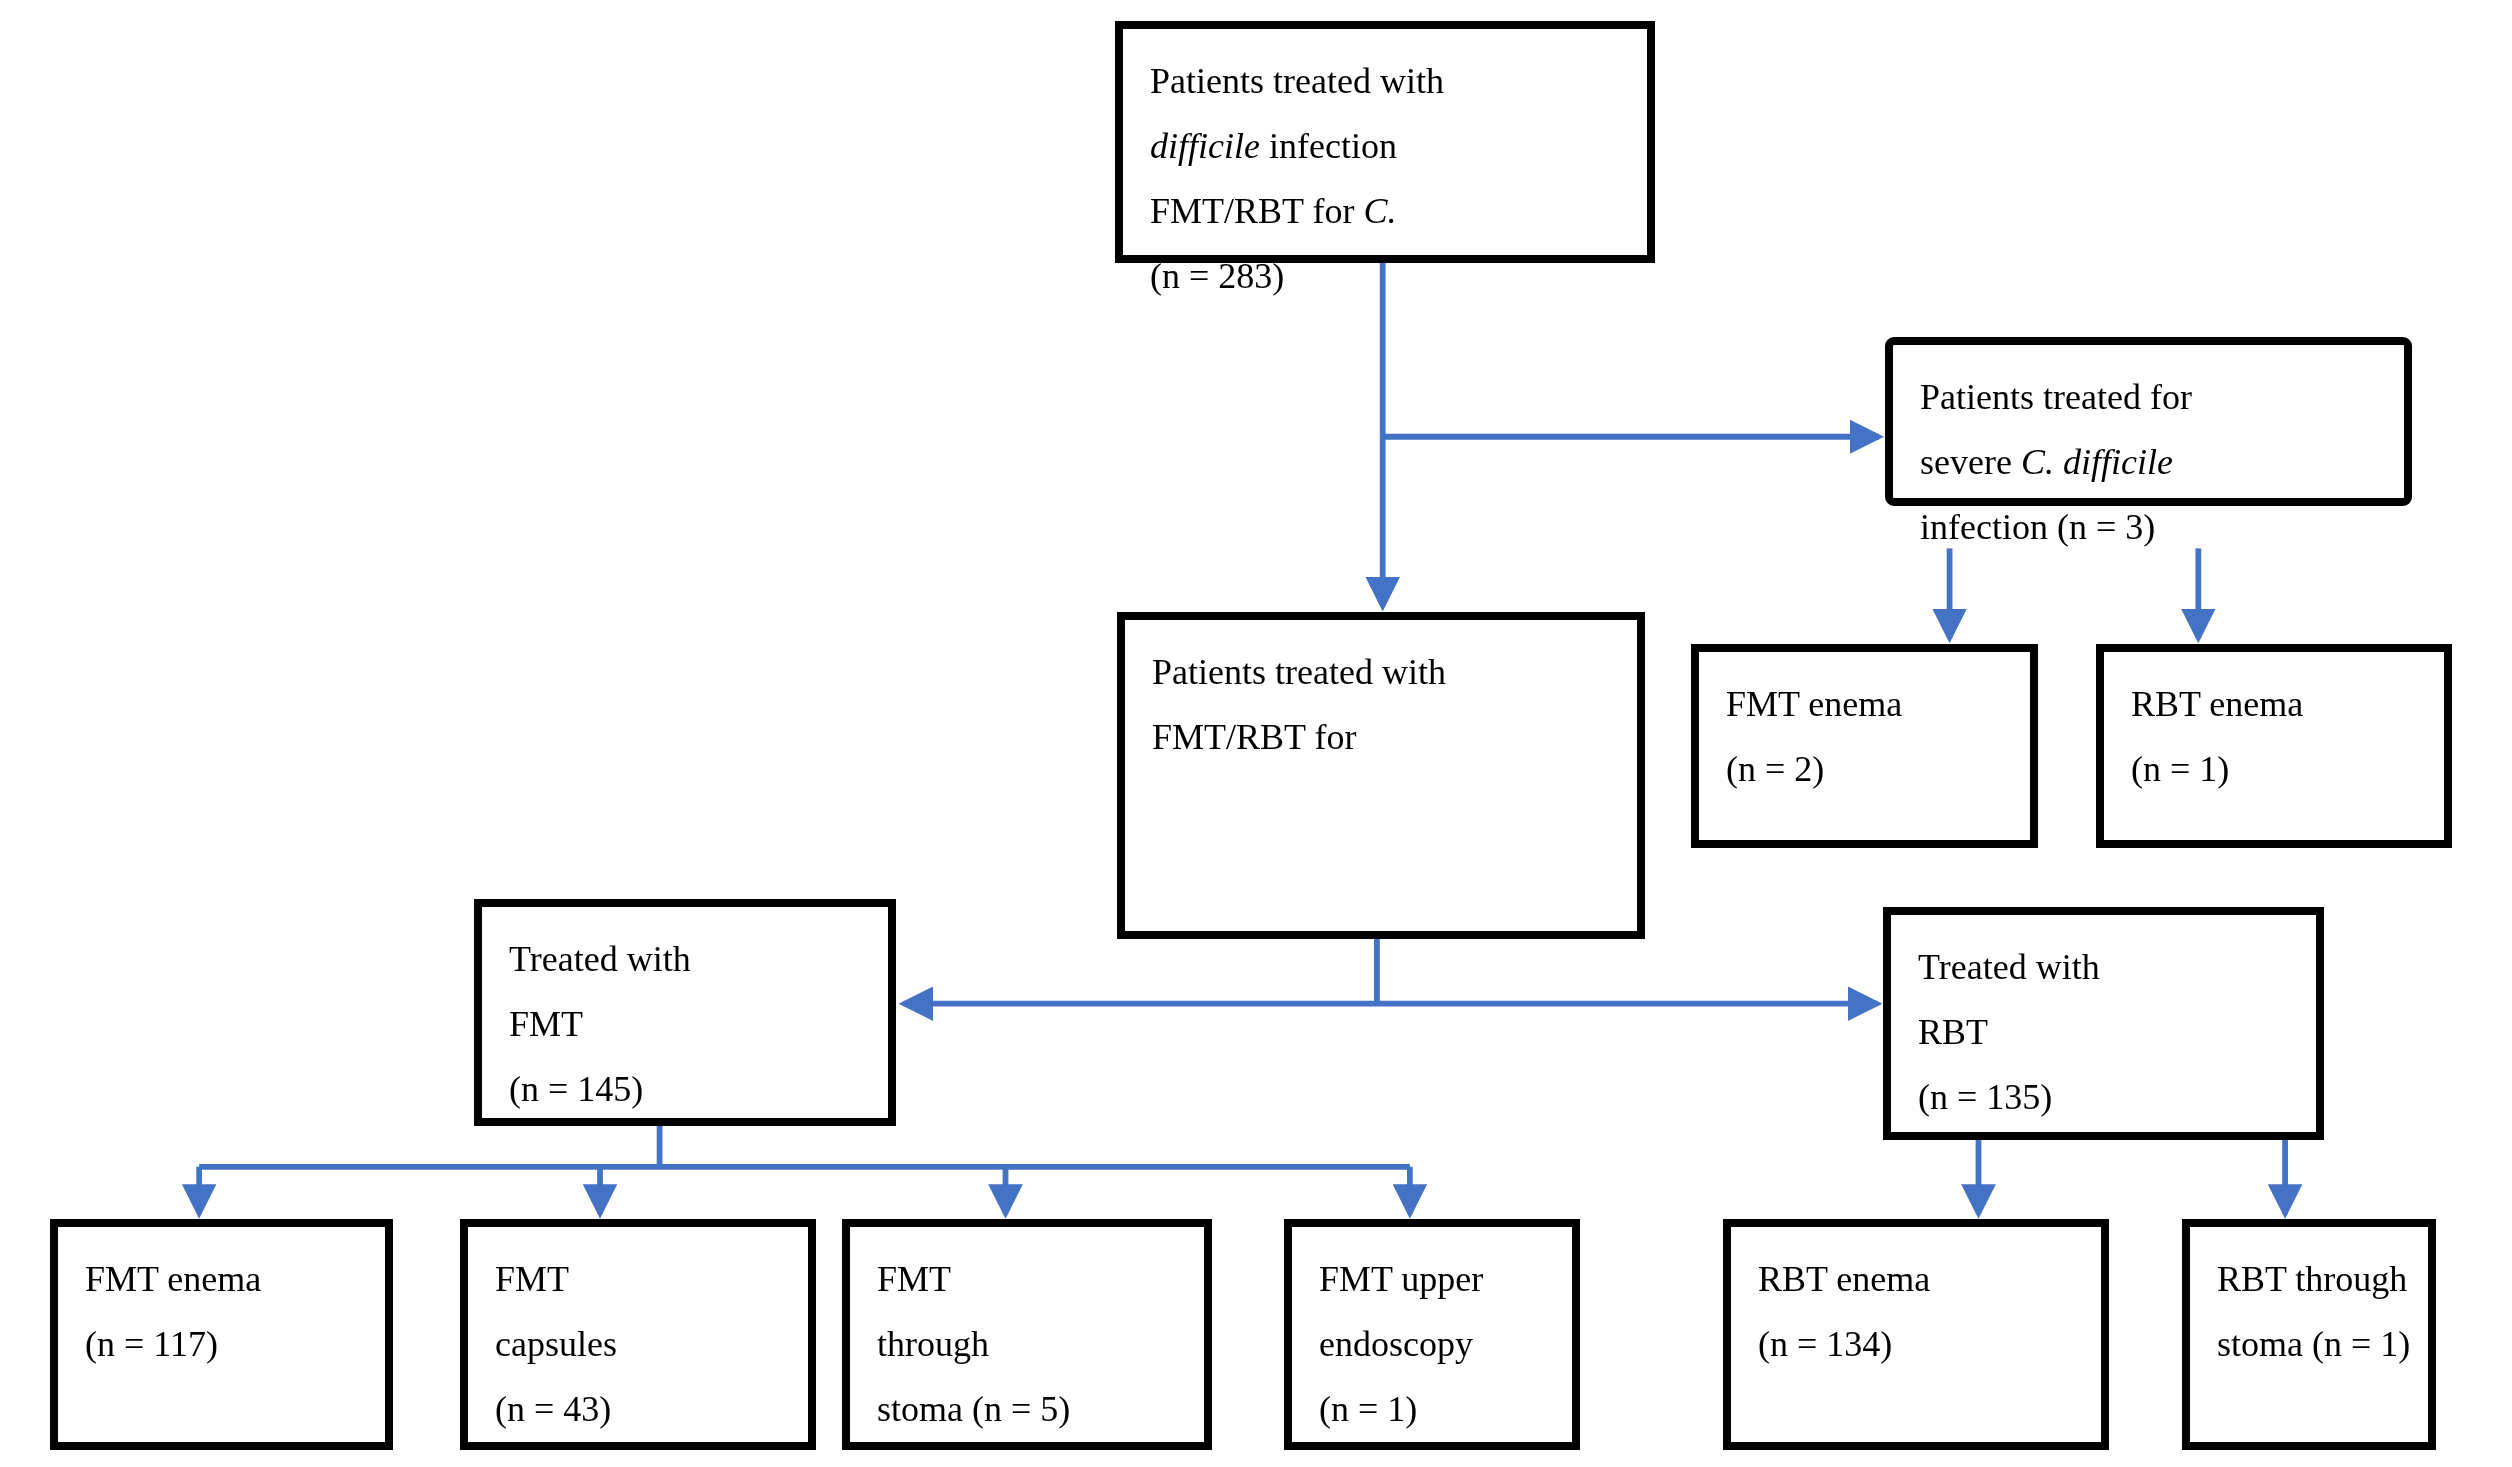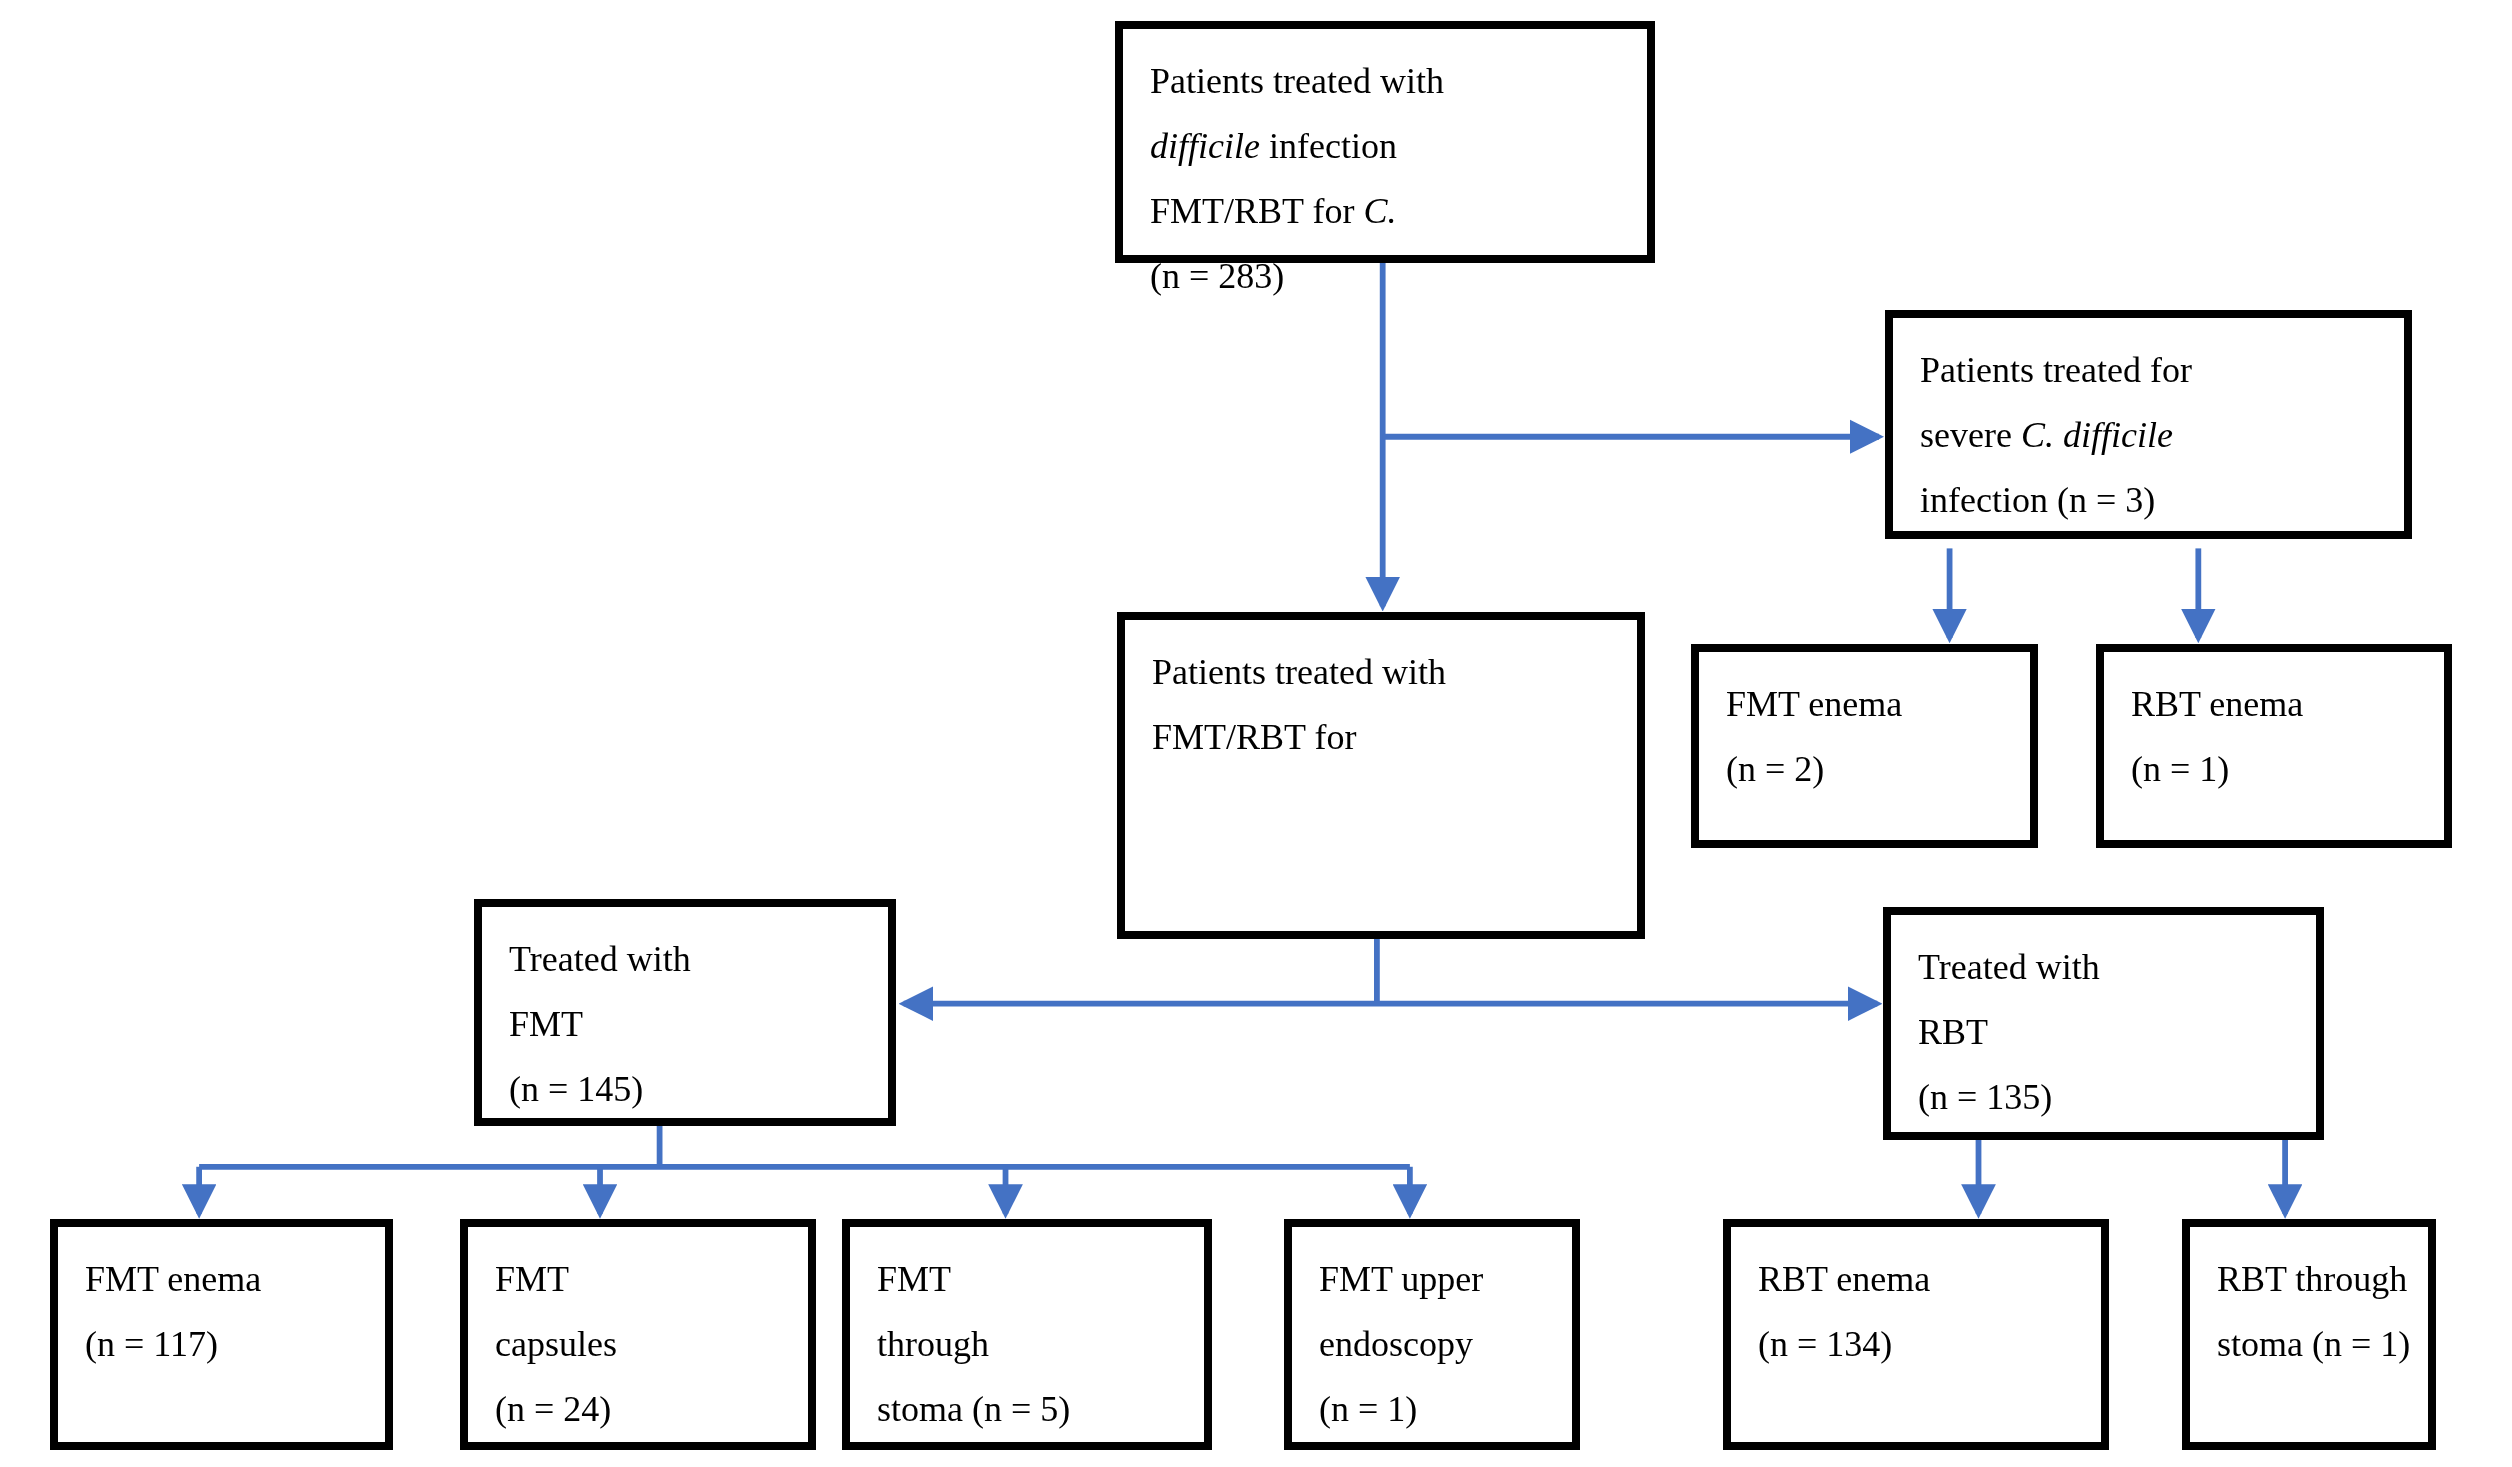--- a/index.html
+++ b/index.html
@@ -36,21 +36,21 @@
   }
   #connectors line, #connectors path{
     stroke:var(--connector);
     stroke-width:10;
     fill:none;
   }
   #connectors marker path{fill:var(--connector);stroke:none;}
 
   
   #n-root          {left:1115px;top:21.4px;  width:540px;height:242px;}
-  #n-severe        {left:1885px;top:310px; width:527px;height:229px;}
+  #n-severe        {left:1885px;top:337px; width:527px;height:169px;border-radius:9px;}
   #n-recurrent     {left:1117px;top:612px;width:528px;height:327px;}
   #n-fmt-enema-sev {left:1691px;top:644px;width:347px;height:204px;}
   #n-rbt-enema-sev {left:2096px;top:644px;width:356px;height:204px;}
   #n-fmt           {left:474px; top:899px;width:422px;height:227px;}
   #n-rbt           {left:1883px;top:907px;width:441px;height:233px;}
   #n-fmt-enema     {left:50px;  top:1219px;width:343px;height:231px;}
   #n-fmt-capsules  {left:460px; top:1219px;width:356px;height:231px;}
   #n-fmt-stoma     {left:842px;top:1219px;width:370px;height:231px;}
   #n-fmt-endoscopy {left:1284px;top:1219px;width:296px;height:231px;}
   #n-rbt-enema     {left:1723px;top:1219px;width:386px;height:231px;}
@@ -126,21 +126,21 @@
       <div><span>RBT</span></div>
       <div><span>(n = 135)</span></div>
     </div>
   <div class="node" id="n-fmt-enema">
       <div><span>FMT enema</span></div>
       <div><span>(n = 117)</span></div>
     </div>
   <div class="node" id="n-fmt-capsules">
       <div><span>FMT</span></div>
       <div><span>capsules</span></div>
-      <div><span>(n = 24)</span></div>
+      <div><span>(n = 43)</span></div>
     </div>
   <div class="node" id="n-fmt-stoma">
       <div><span>FMT</span></div>
       <div><span>through</span></div>
       <div><span>stoma (n = 5)</span></div>
     </div>
   <div class="node" id="n-fmt-endoscopy">
       <div><span>FMT upper</span></div>
       <div><span>endoscopy</span></div>
       <div><span>(n = 1)</span></div>

